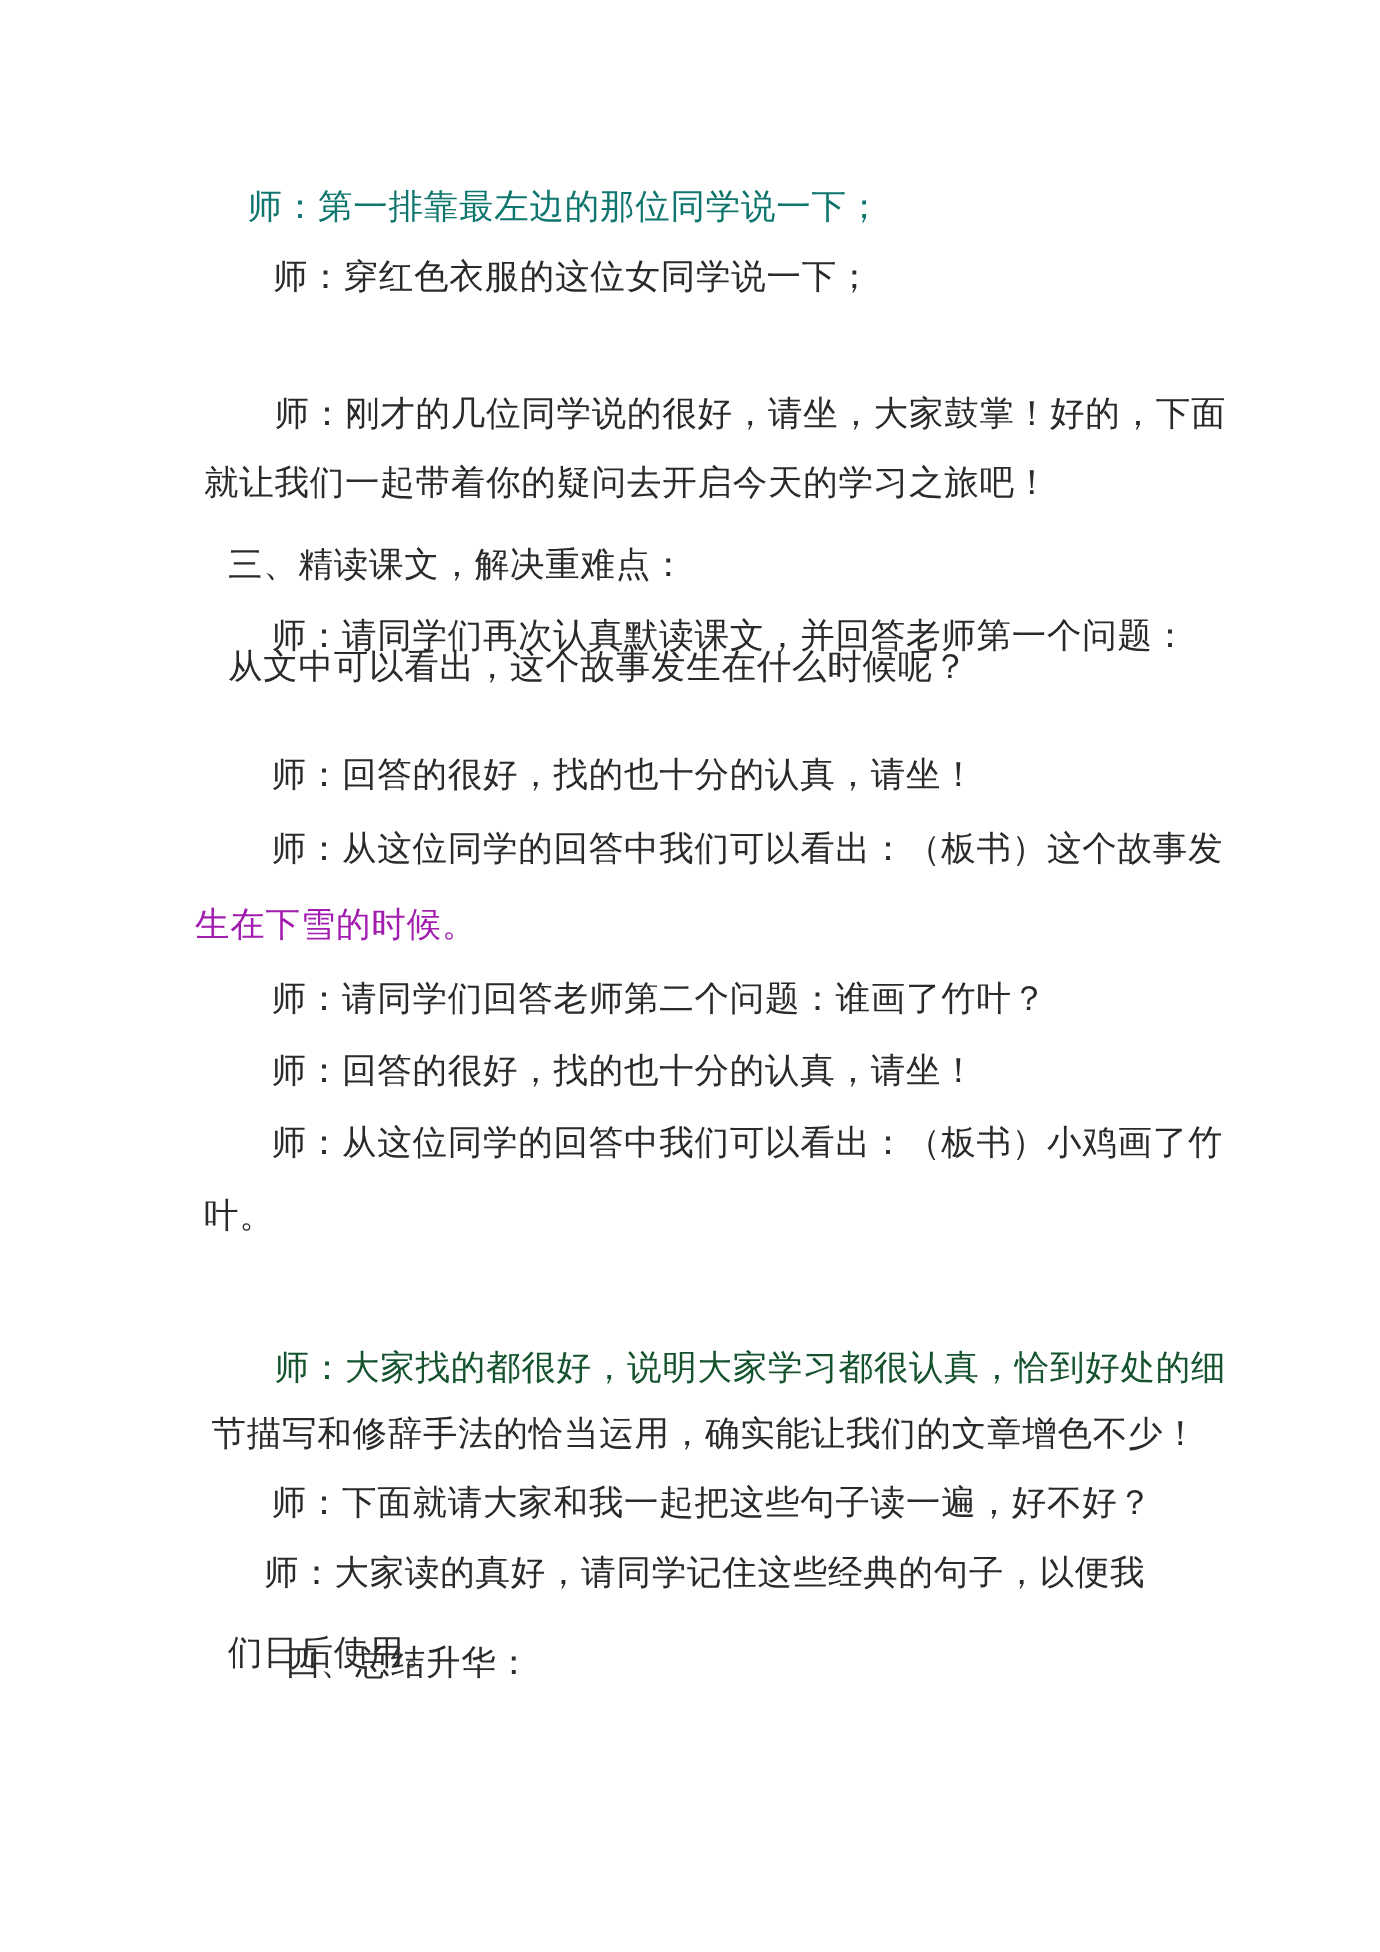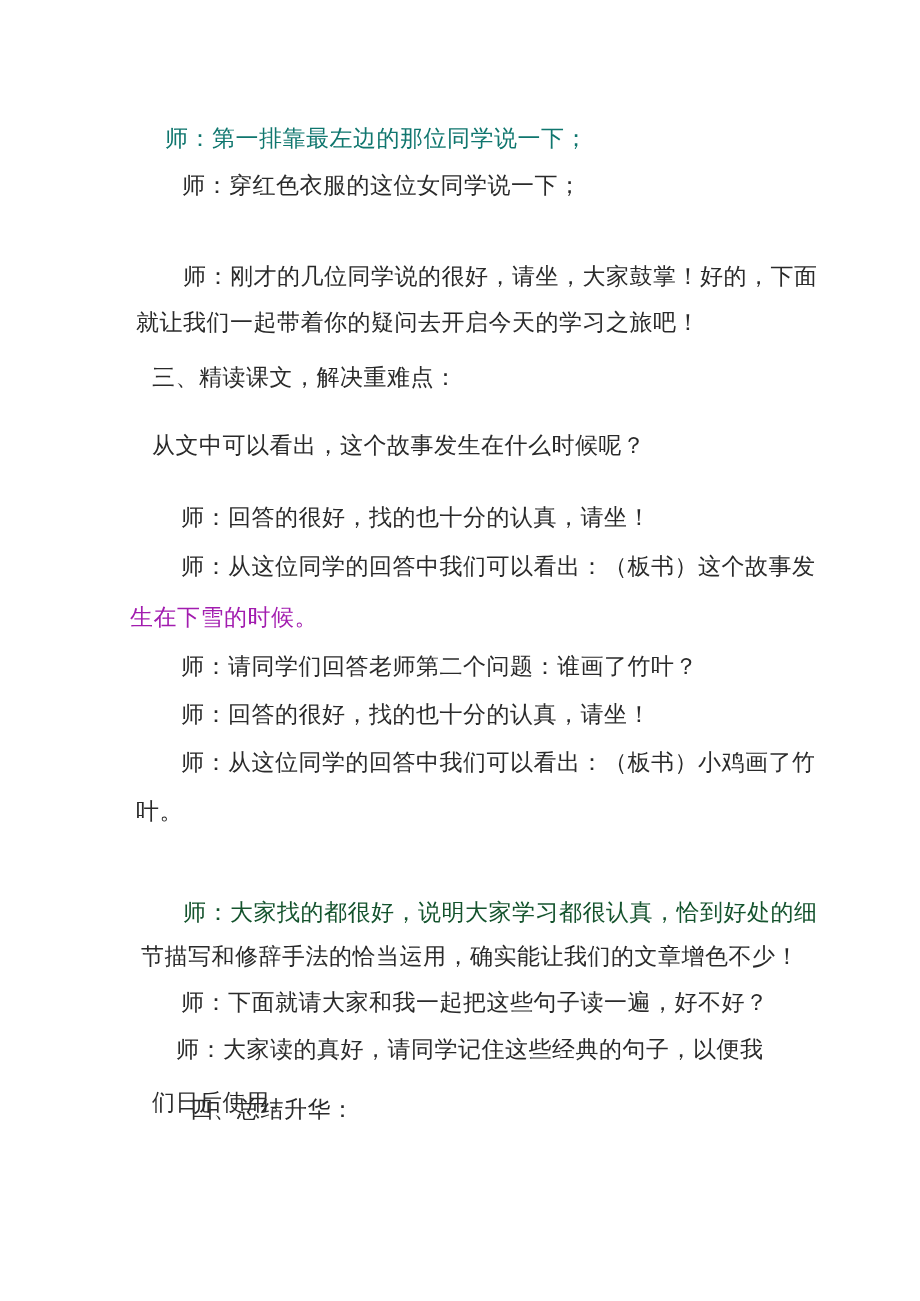--- a/index.html
+++ b/index.html
@@ -32,20 +32,21 @@
 </head>
 <body>
 
 <div class="page" style="background: rgb(255, 255, 255);">
   <div class="text-layer" id="text-layer">
       <div class="line" style="left: 165px; top: 125px; color: #0f766e;">师：第一排靠最左边的那位同学说一下；</div>
       <div class="line" style="left: 182px; top: 172px; color: rgb(42, 42, 42);">师：穿红色衣服的这位女同学说一下；</div>
       <div class="line" style="left: 183px; top: 263px; color: rgb(42, 42, 42);">师：刚才的几位同学说的很好，请坐，大家鼓掌！好的，下面</div>
       <div class="line" style="left: 136px; top: 309px; color: rgb(42, 42, 42);">就让我们一起带着你的疑问去开启今天的学习之旅吧！</div>
       <div class="line" style="left: 128px; top: 364px; color: rgb(42, 42, 42); margin-left: 24px;">三、精读课文，解决重难点：</div>
+      <div class="line" style="left: 181px; top: 411px; color: rgb(42, 42, 42);">师：请同学们再次认真默读课文，并回答老师第一个问题：</div>
       <div class="line" style="left: 152px; top: 432px; color: rgb(42, 42, 42);">从文中可以看出，这个故事发生在什么时候呢？</div>
       <div class="line" style="left: 181px; top: 504px; color: rgb(42, 42, 42);">师：回答的很好，找的也十分的认真，请坐！</div>
       <div class="line" style="left: 181px; top: 553px; color: rgb(42, 42, 42);">师：从这位同学的回答中我们可以看出：（板书）这个故事发</div>
       <div class="line" style="left: 130px; top: 604px; color: #a21caf;">生在下雪的时候。</div>
       <div class="line" style="left: 181px; top: 653px; color: rgb(42, 42, 42);">师：请同学们回答老师第二个问题：谁画了竹叶？</div>
       <div class="line" style="left: 181px; top: 701px; color: rgb(42, 42, 42);">师：回答的很好，找的也十分的认真，请坐！</div>
       <div class="line" style="left: 181px; top: 749px; color: rgb(42, 42, 42);">师：从这位同学的回答中我们可以看出：（板书）小鸡画了竹</div>
       <div class="line" style="left: 136px; top: 798px; color: rgb(42, 42, 42);">叶。</div>
       <div class="line" style="left: 183px; top: 899px; color: #14532d;">师：大家找的都很好，说明大家学习都很认真，恰到好处的细</div>
       <div class="line" style="left: 181px; top: 989px; color: rgb(42, 42, 42);">师：下面就请大家和我一起把这些句子读一遍，好不好？</div>

